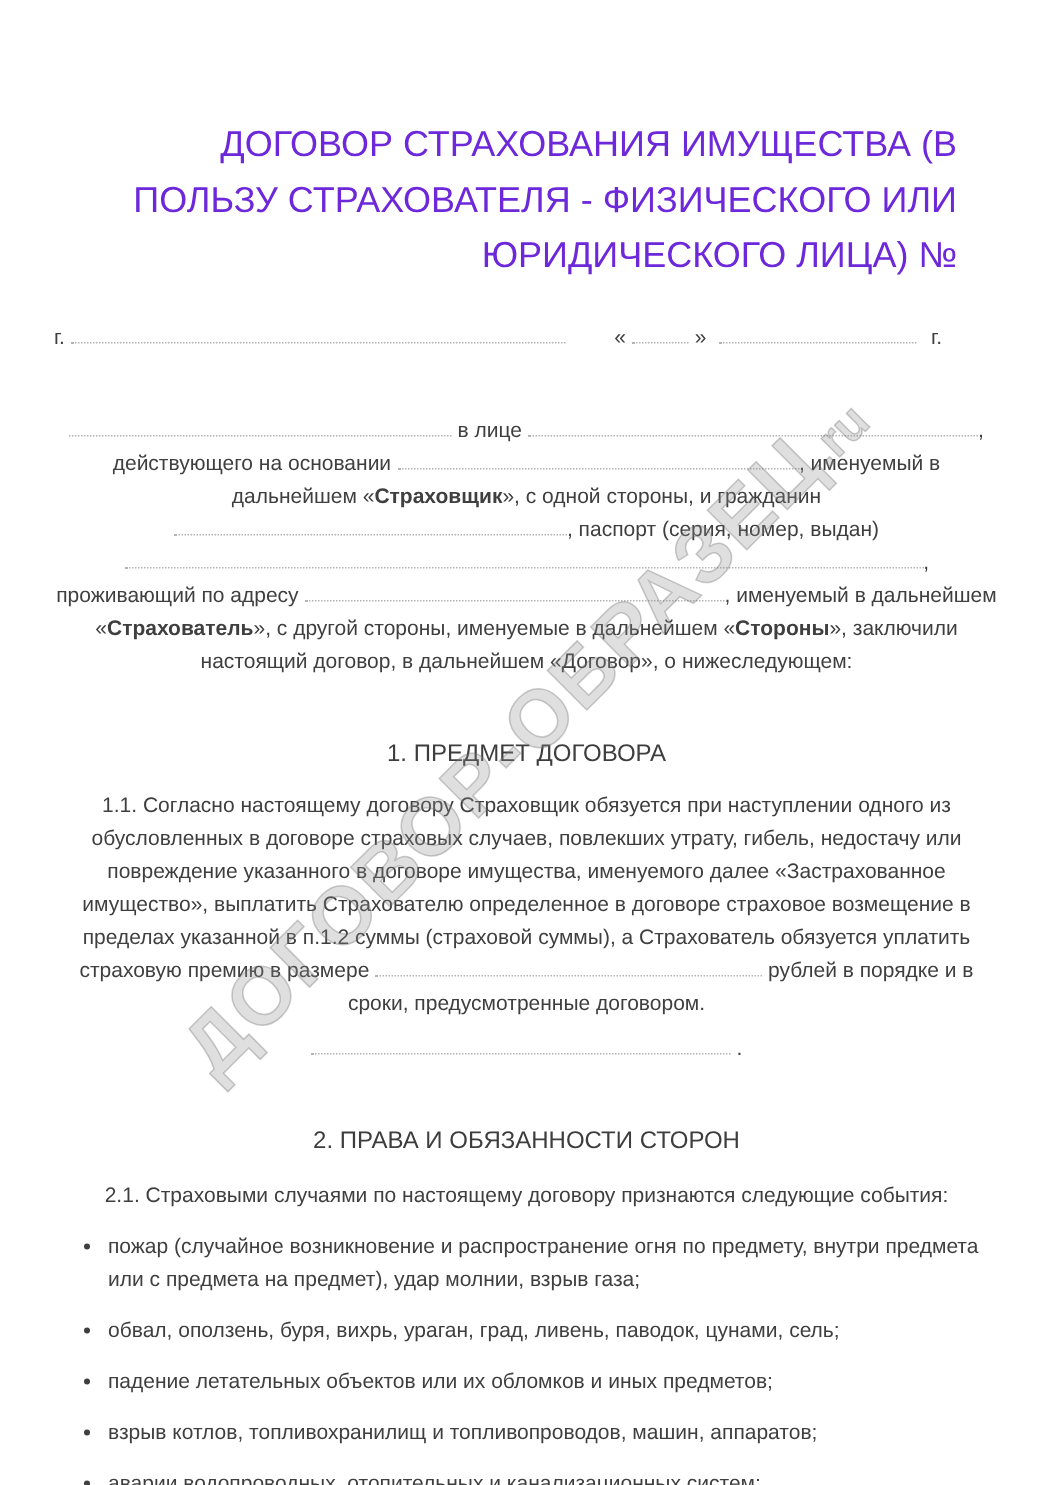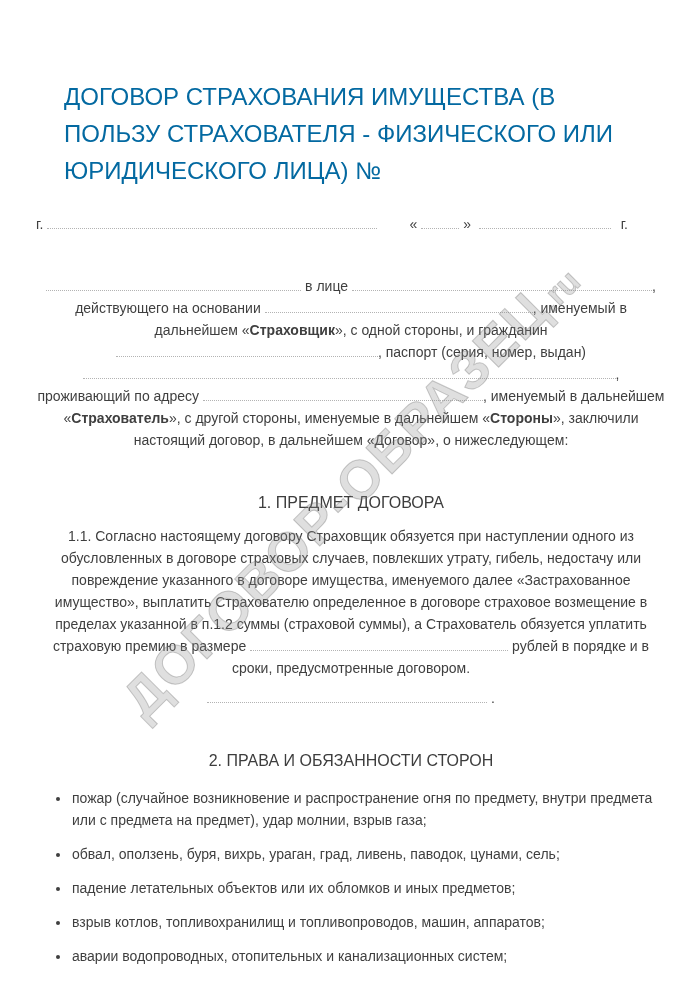--- a/index.html
+++ b/index.html
@@ -14,22 +14,22 @@
     background: #ffffff;
     overflow: hidden;
   }
   .content { padding: 0 34px 0 36px; position: relative; z-index: 1; }
 
   .doc-title {
     margin: 78px 28px 0 28px;
     font-size: 24px;
     line-height: 37px;
     font-weight: 400;
-    text-align: left;
-    color: #0369a1;
+    text-align: right;
+    color: #6d28d9;
   }
 
   .date-line {
     margin-top: 24px;
     display: flex;
     justify-content: space-between;
     align-items: flex-end;
     font-size: 14px;
     line-height: 22px;
   }
@@ -126,20 +126,21 @@
 
     <h2 class="sec-heading">1. ПРЕДМЕТ ДОГОВОРА</h2>
 
     <p class="para p11"><span>1.1. Согласно настоящему договору Страховщик обязуется при наступлении одного из обусловленных в договоре страховых случаев, повлекших утрату, гибель, недостачу или повреждение указанного в договоре имущества, именуемого далее «Застрахованное имущество», выплатить Страхователю определенное в договоре страховое возмещение в пределах указанной в п.1.2 суммы (страховой суммы), а Страхователь обязуется уплатить страховую премию в размере </span><span class="blank" style="width: 258px;"></span><span> рублей в порядке и в сроки, предусмотренные договором.</span></p>
 
 
     <p class="para p12-blank"><span class="blank" style="width: 280px;"></span><span> .</span></p>
 
     <h2 class="sec-heading h2-sec">2. ПРАВА И ОБЯЗАННОСТИ СТОРОН</h2>
 
+    <p class="para p21">2.1. Страховыми случаями по настоящему договору признаются следующие события:</p>
 
     <ul class="events-list">
       <li>пожар (случайное возникновение и распространение огня по предмету, внутри предмета или с предмета на предмет), удар молнии, взрыв газа;</li>
       <li>обвал, оползень, буря, вихрь, ураган, град, ливень, паводок, цунами, сель;</li>
       <li>падение летательных объектов или их обломков и иных предметов;</li>
       <li>взрыв котлов, топливохранилищ и топливопроводов, машин, аппаратов;</li>
       <li>аварии водопроводных, отопительных и канализационных систем;</li>
     </ul>
 
   </div>

